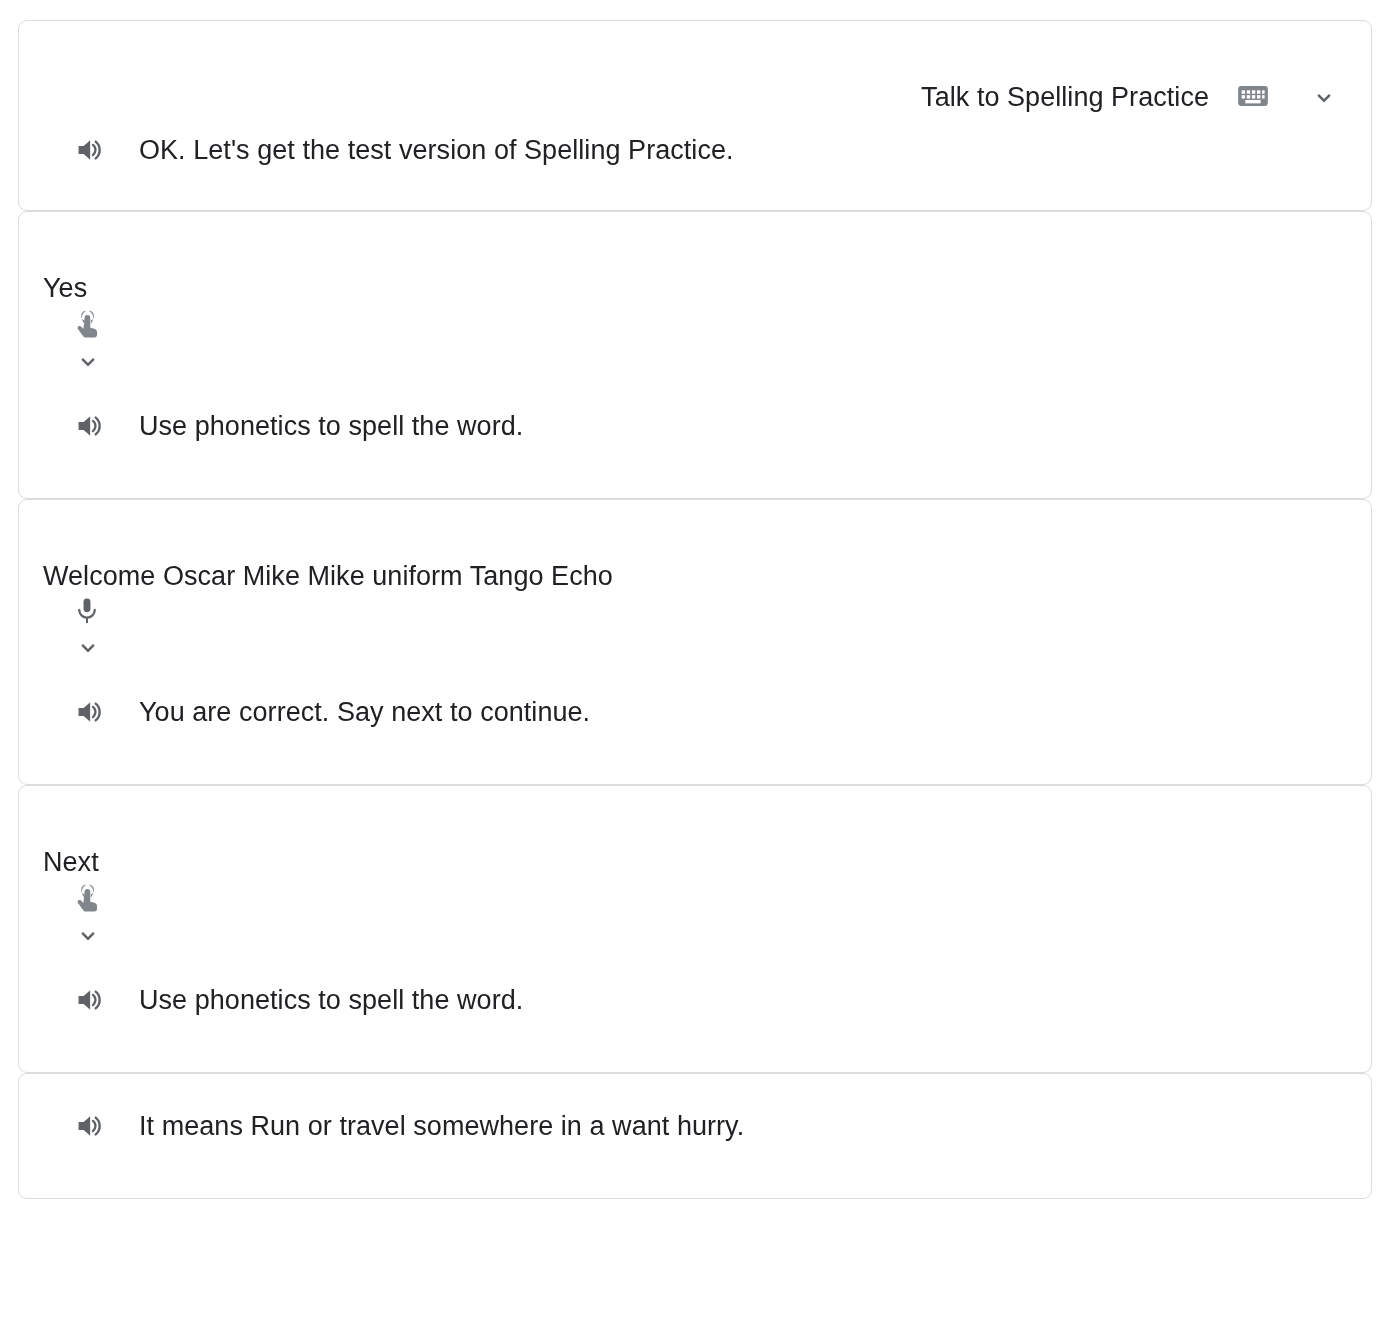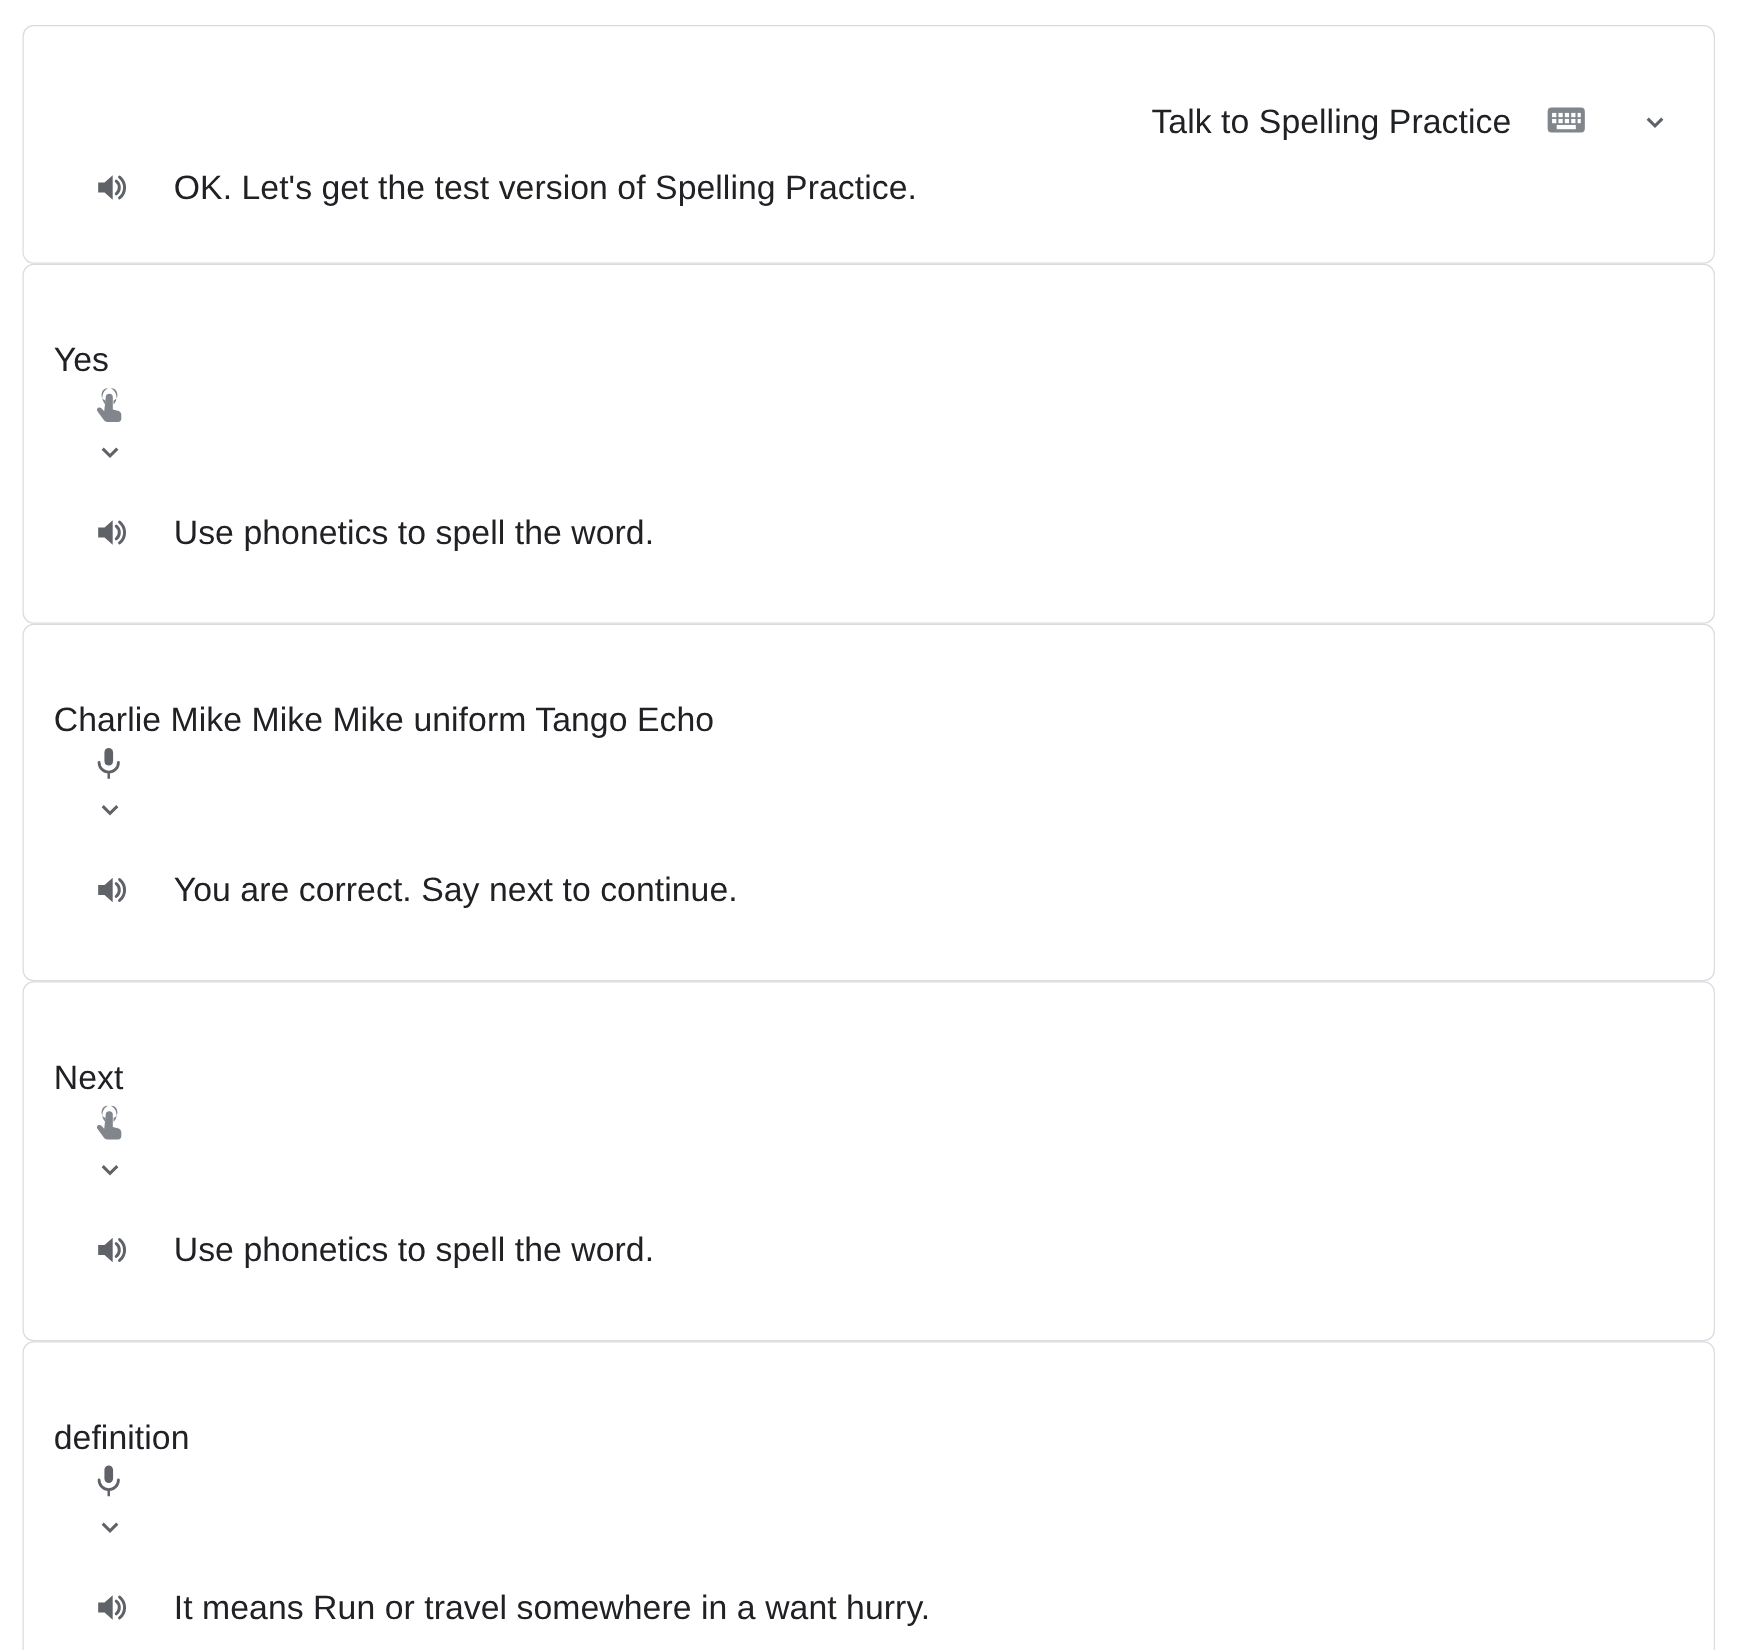--- a/index.html
+++ b/index.html
@@ -163,21 +163,21 @@
         </svg>
       </div>
       <div class="agent-text">
         <span class="line">Use phonetics to spell the word.</span>
       </div>
     </div>
   </div>
 
   <div class="card card-std">
     <div class="user-row">
-      <div class="user-text">Charlie Mike Mike Mike uniform Tango Echo</div>
+      <div class="user-text">Welcome Oscar Mike Mike uniform Tango Echo</div>
       <div class="input-mode-icon">
         <svg width="32" height="32" viewBox="0 0 24 24" aria-hidden="true">
           <rect x="9.4" y="2.6" width="5.2" height="10.4" rx="2.6" fill="#5f6368"></rect>
           <path d="M6.2 11.2 a5.8 5.8 0 0 0 11.6 0" fill="none" stroke="#5f6368" stroke-width="1.7" stroke-linecap="round"></path>
           <rect x="11.25" y="16.6" width="1.5" height="4.4" fill="#5f6368"></rect>
         </svg>
       </div>
       <div class="chevron-wrap">
         <svg width="26" height="26" viewBox="0 0 24 24" aria-hidden="true">
           <path d="M7.4 9.2 L12 13.8 L16.6 9.2 L18.2 10.8 L12 17 L5.8 10.8 Z" fill="#5f6368"></path>
@@ -222,35 +222,20 @@
           <path d="M15.3 6.1 a7.6 7.6 0 0 1 0 11.8" fill="none" stroke="#5f6368" stroke-width="1.7" stroke-linecap="round"></path>
         </svg>
       </div>
       <div class="agent-text">
         <span class="line">Use phonetics to spell the word.</span>
       </div>
     </div>
   </div>
 
   <div class="card card-std">
-    <div class="user-row">
-      <div class="user-text">definition</div>
-      <div class="input-mode-icon">
-        <svg width="32" height="32" viewBox="0 0 24 24" aria-hidden="true">
-          <rect x="9.4" y="2.6" width="5.2" height="10.4" rx="2.6" fill="#5f6368"></rect>
-          <path d="M6.2 11.2 a5.8 5.8 0 0 0 11.6 0" fill="none" stroke="#5f6368" stroke-width="1.7" stroke-linecap="round"></path>
-          <rect x="11.25" y="16.6" width="1.5" height="4.4" fill="#5f6368"></rect>
-        </svg>
-      </div>
-      <div class="chevron-wrap">
-        <svg width="26" height="26" viewBox="0 0 24 24" aria-hidden="true">
-          <path d="M7.4 9.2 L12 13.8 L16.6 9.2 L18.2 10.8 L12 17 L5.8 10.8 Z" fill="#5f6368"></path>
-        </svg>
-      </div>
-    </div>
     <div class="agent-row">
       <div class="speaker-wrap">
         <svg width="34" height="34" viewBox="0 0 24 24" aria-hidden="true">
           <path d="M3.2 9.2 h3.6 L11.4 5.1 v13.8 L6.8 14.8 H3.2 Z" fill="#5f6368"></path>
           <path d="M13.4 8.4 a4.6 4.6 0 0 1 0 7.2" fill="none" stroke="#5f6368" stroke-width="1.7" stroke-linecap="round"></path>
           <path d="M15.3 6.1 a7.6 7.6 0 0 1 0 11.8" fill="none" stroke="#5f6368" stroke-width="1.7" stroke-linecap="round"></path>
         </svg>
       </div>
       <div class="agent-text">
         <span class="line">It means Run or travel somewhere in a want hurry.</span>

